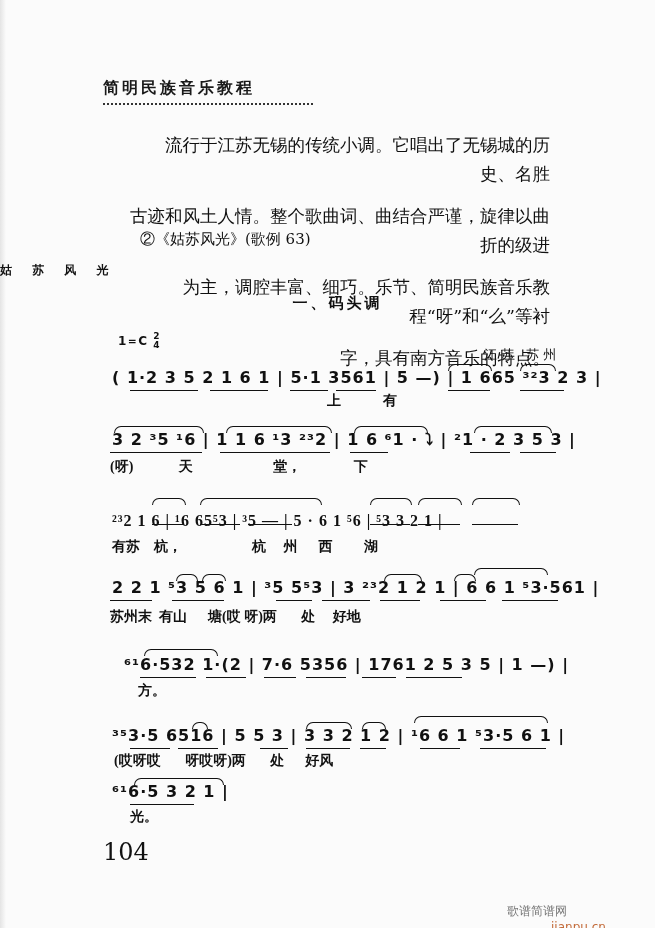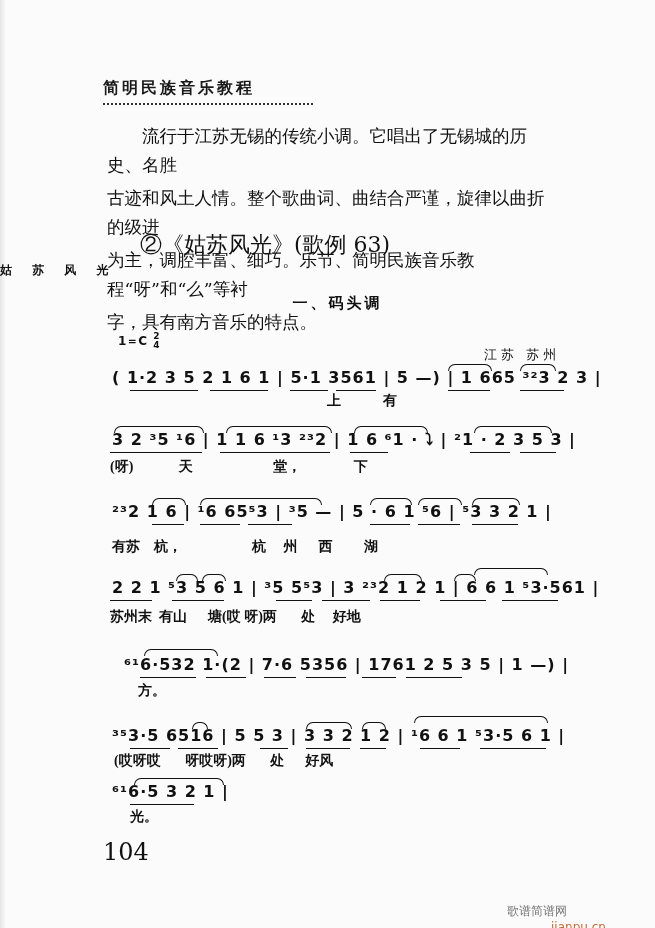--- a/index.html
+++ b/index.html
@@ -15,23 +15,23 @@
     font-family:"DejaVu Sans", sans-serif; font-weight:bold; color:#1a1a1a;
   }
   .header-rule {
     left:103px; top:103px; width:210px; height:0;
     border-top:2px dotted #333;
   }
   .para {
     left:103px; top:118px; width:460px; font-size:17.5px; line-height:29px;
     font-family:"DejaVu Serif", serif; color:#111;
   }
-  .para p { margin:4px; }
+  .para p { margin:13px;text-align:right; }
   .para .indent { text-indent:35px; }
-  .example-ref { left:140px; top:230px; font-size:22px; font-family:"DejaVu Serif", serif; }
+  .example-ref { left:140px; top:230px; font-size:15px; font-family:"DejaVu Serif", serif; }
   .song-title {
     left:0; width:655px; top:262px; text-align:left; font-size:12px; font-weight:bold;
     letter-spacing:8px; font-family:"DejaVu Sans", sans-serif;
   }
   .sub-title {
     left:0; width:655px; top:294px; text-align:center; font-size:15px; font-weight:bold;
     letter-spacing:3px; font-family:"DejaVu Sans", sans-serif; padding-left:20px; box-sizing:border-box;
   }
   .key-sig { left:118px; top:332px; font-size:12px; font-weight:bold; font-family:"DejaVu Sans", sans-serif; }
   .key-sig .frac { display:inline-block; vertical-align:middle; text-align:center; font-size:9px; line-height:9px; margin-left:2px; }
@@ -105,21 +105,21 @@
   <div class="ul" style="left:360px;top:22px;width:40px;"></div>
   <div class="ul" style="left:410px;top:22px;width:36px;"></div>
   <div class="slur" style="left:4px;top:-4px;width:88px;"></div>
   <div class="slur" style="left:116px;top:-4px;width:104px;"></div>
   <div class="slur" style="left:244px;top:-4px;width:72px;"></div>
   <div class="slur" style="left:364px;top:-4px;width:76px;"></div>
 </div>
 <div class="lyrics" style="left:110px;top:458px;">(呀)             天                       堂，               下</div>
 
 <div class="staff-line" style="top:502px;">
-  <div class="notes" style="left:2px;top:0;">²³2   1 6  |  ¹6  65⁵3  |  ³5   —  |  5 · 6   1 ⁵6  |  ⁵3 3 2   1  |</div>
+  <div class="notes" style="left:2px;top:10px;font-family:Liberation Serif, serif;">²³2   1 6  |  ¹6  65⁵3  |  ³5   —  |  5 · 6   1 ⁵6  |  ⁵3 3 2   1  |</div>
   <div class="ul" style="left:42px;top:22px;width:32px;"></div>
   <div class="ul" style="left:90px;top:22px;width:40px;"></div>
   <div class="ul" style="left:138px;top:22px;width:44px;"></div>
   <div class="ul" style="left:260px;top:22px;width:40px;"></div>
   <div class="ul" style="left:308px;top:22px;width:42px;"></div>
   <div class="ul" style="left:362px;top:22px;width:46px;"></div>
   <div class="slur" style="left:42px;top:-4px;width:32px;"></div>
   <div class="slur" style="left:90px;top:-4px;width:120px;"></div>
   <div class="slur" style="left:260px;top:-4px;width:40px;"></div>
   <div class="slur" style="left:308px;top:-4px;width:42px;"></div>

